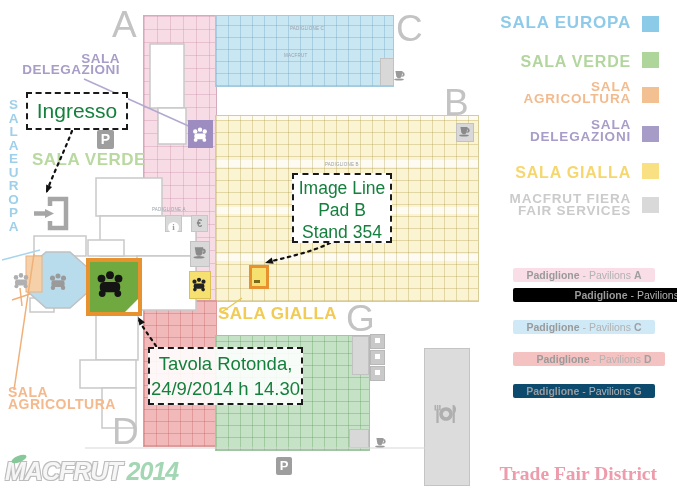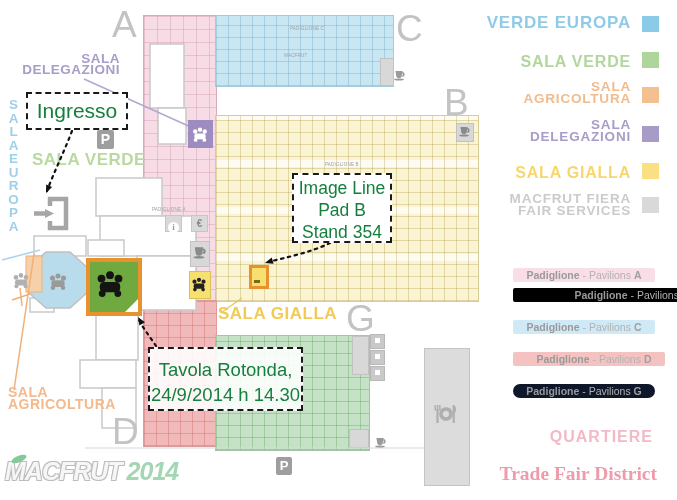--- a/index.html
+++ b/index.html
@@ -68,40 +68,40 @@
   .vtext{width:17px;text-align:center;color:#9fd0ea;font-weight:bold;font-size:13.5px;
          line-height:13.5px;word-break:break-all;}
   .v1{left:5px;top:98px;} .v2{left:5px;top:152px;}
   .tiny{font-size:4.5px;color:#9aa0a8;letter-spacing:.2px;}
 
   
   .callout{background:#fff;border:2px dashed #1a1a1a;color:#15803d;text-align:center;}
   .co-ingresso{left:26px;top:92px;width:98px;height:34px;font-size:21px;line-height:34px;}
   .co-image{left:292px;top:173px;width:96px;height:64px;font-size:17.5px;line-height:22px;padding-top:2px;}
   .co-tavola{left:148px;top:347px;width:151px;height:52px;font-size:18.5px;line-height:25px;
-             background:rgba(255,255,255,.88);padding-top:8px;}
+             background:rgba(255,255,255,.88);padding-top:2px;}
 
   
   .hall{position:absolute;right:46px;text-align:right;font-weight:bold;letter-spacing:.8px;}
   .hall-europa{top:13px;color:#8fcbe9;font-size:17px;}
   .hall-verde{top:53px;color:#b2d69e;font-size:16px;}
   .hall-agri{top:81px;color:#f2bb8e;font-size:13.5px;line-height:11.5px;}
   .hall-deleg{top:119px;color:#a89cc8;font-size:13.5px;line-height:11.5px;}
   .hall-gialla{top:164px;color:#f6d76e;font-size:16px;}
   .hall-servizi{top:193px;color:#cbcbcb;font-size:13.5px;line-height:11.5px;}
   .swatch{position:absolute;right:18px;width:17px;height:16px;}
   .sw-europa{top:16px;background:#8ccbe8;} .sw-verde{top:52px;background:#aed59a;}
   .sw-agri{top:87px;background:#f3c091;}  .sw-deleg{top:126px;background:#a79bc8;}
   .sw-gialla{top:163px;background:#f9e083;} .sw-servizi{top:197px;background:#d9d9d9;}
   .pavrow{position:absolute;left:513px;width:142px;height:14px;font-size:10.5px;line-height:14px;
           text-align:center;color:#b2b2b2;border-radius:2px;}
   .pavrow b{color:#9a9a9a;} .pavrow .ltr{font-weight:bold;color:#a0a0a0;}
   .row-a{top:268px;background:#f9dee8;} .row-b{top:288px;background:#000000;padding-left:48px;}
   .row-c{top:320px;background:#cfe9f6;} .row-d{top:352px;background:#f5c2c2;padding-left:10px;}
-  .row-g{top:384px;background:#0f172a;border-radius:7px;}
+  .row-g{top:384px;background:#0c4a6e;}
   .quartiere{right:24px;top:429px;text-align:right;font-weight:bold;color:#f3b9c7;
              font-size:16px;line-height:15px;letter-spacing:1px;}
   .trade{right:20px;top:463px;font-weight:bold;color:#ee9cab;font-size:19.5px;font-family:Liberation Serif, serif;}
 
   
   .logo{left:5px;top:457px;font-style:italic;font-weight:900;font-size:25px;letter-spacing:-1px;}
   .logo .mac{color:#f6f6f6;text-shadow:-1px -1px 0 #bdbdbd,1px -1px 0 #bdbdbd,-1px 1px 0 #bdbdbd,1px 1px 0 #bdbdbd;}
   .logo .yr{color:#a3d6b2;margin-left:5px;}
 </style>
 </head>
@@ -249,21 +249,21 @@
   <div class="abs callout co-image">
     <div>Image Line</div>
     <div>Pad B</div>
     <div>Stand 354</div>
   </div>
   <div class="abs callout co-tavola">
     <div>Tavola Rotonda,</div>
     <div>24/9/2014 h 14.30</div>
   </div>
 
-  <div class="hall hall-europa">VERDE EUROPA</div>
+  <div class="hall hall-europa">SALA EUROPA</div>
   <div class="swatch sw-europa"></div>
   <div class="hall hall-verde">SALA VERDE</div>
   <div class="swatch sw-verde"></div>
   <div class="hall hall-agri">
     <div>SALA</div>
     <div>AGRICOLTURA</div>
   </div>
   <div class="swatch sw-agri"></div>
   <div class="hall hall-deleg">
     <div>SALA</div>
@@ -278,21 +278,20 @@
   </div>
   <div class="swatch sw-servizi"></div>
 
   <div class="pavrow row-a"><b>Padiglione</b><span> - Pavilions </span><span class="ltr">A</span></div>
   <div class="pavrow row-b"><b>Padiglione</b><span> - Pavilions </span><span class="ltr">B</span></div>
   <div class="pavrow row-c"><b>Padiglione</b><span> - Pavilions </span><span class="ltr">C</span></div>
   <div class="pavrow row-d"><b>Padiglione</b><span> - Pavilions </span><span class="ltr">D</span></div>
   <div class="pavrow row-g"><b>Padiglione</b><span> - Pavilions </span><span class="ltr">G</span></div>
 
   <div class="abs quartiere">
-    <div>QUARTIERE</div>
   </div>
   <div class="abs trade">Trade Fair District</div>
 
   <div class="abs logo">
     <svg width="20" height="12" style="position:absolute;left:4px;top:-4px;" viewBox="0 0 20 12">
       <ellipse cx="10" cy="6" rx="8" ry="3.2" fill="#86c89a" transform="rotate(-22 10 6)"></ellipse>
     </svg>
     <span class="mac">MACFRUT</span><span class="yr">2014</span>
   </div>
 

